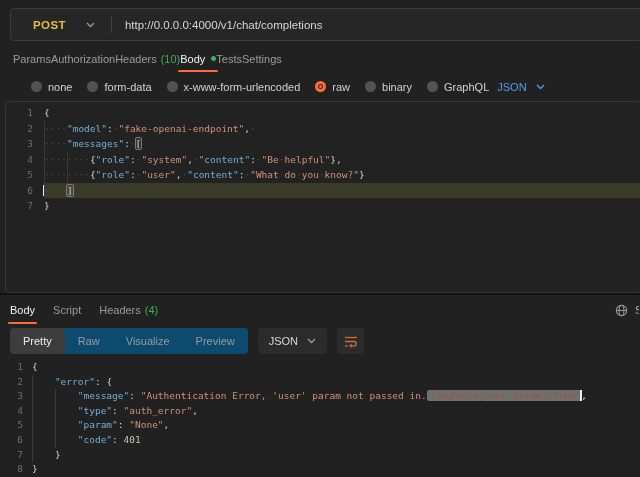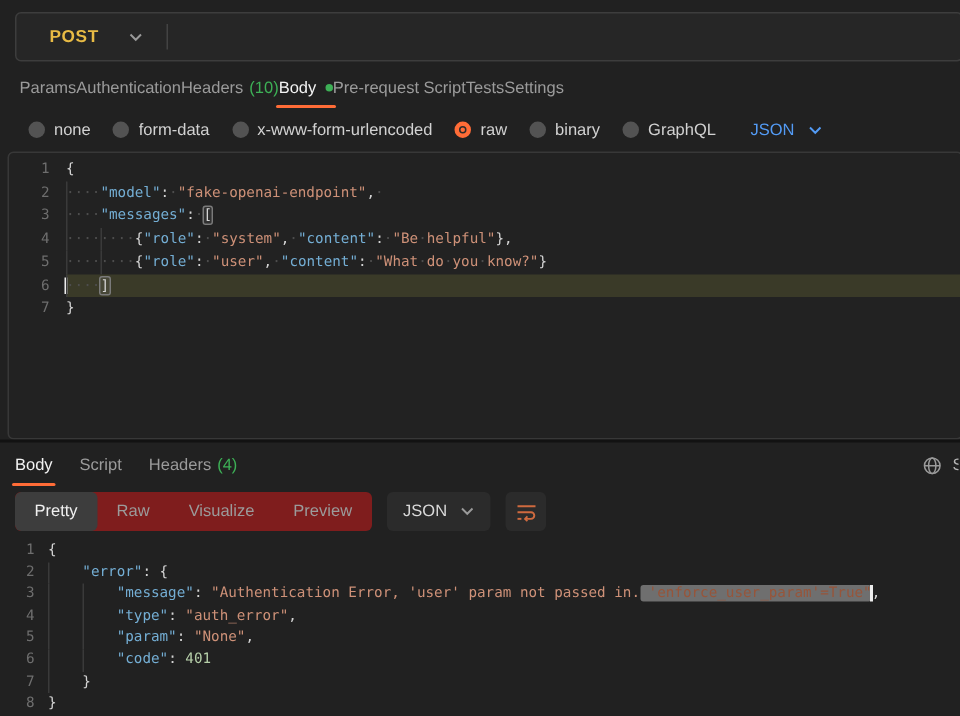--- a/index.html
+++ b/index.html
@@ -19,22 +19,22 @@
   
   .req-tabs{position:absolute;top:45px;left:0;right:0;height:27px;display:flex;align-items:center;
             padding-left:13px;font-size:11px}
   .tab{position:relative;height:100%;display:flex;align-items:center;color:#9b9b9b;cursor:pointer;white-space:nowrap}
   .tab.active .tab-label{color:#f3f3f3}
   .tab-count{color:#3db056;margin-left:4px}
   .tab-dot{width:5px;height:5px;border-radius:50%;background:#3db056;margin-left:6px}
   .tab-underline{position:absolute;bottom:0;left:-2px;right:-2px;height:2px;background:#ff6c37;border-radius:1px}
 
   
-  .radios{position:absolute;top:73px;left:0;right:0;height:27px;display:flex;
-          padding-left:19px;gap:15px;font-size:11px}
+  .radios{position:absolute;top:73px;left:12px;right:0;height:27px;display:flex;
+          padding-left:19px;font-size:11px}
   .radio{display:flex;align-items:center;gap:6px;cursor:pointer}
   .rdot{width:11px;height:11px;border-radius:50%;background:#535353;flex:none;position:relative}
   .rdot.sel{background:#2b2b2b;border:3px solid #ff6c37}
   .rdot.sel::after{content:"";position:absolute;left:50%;top:50%;width:3px;height:3px;margin:-1.5px 0 0 -1.5px;
                    border-radius:50%;background:#ff6c37}
   .rlabel{color:#d2d2d2}
   .lang-select{display:flex;align-items:center;gap:9px;color:#539bf5;cursor:pointer;margin-left:8px;font-size:11px}
 
   
   .editor{font-family:"DejaVu Sans Mono",monospace;font-size:9.5px;cursor:text}
@@ -61,61 +61,59 @@
 
   
   .divider{position:absolute;top:293px;left:0;right:0;height:2px;background:#121212}
   .resp-tabs{position:absolute;top:296px;left:0;right:0;height:28px;display:flex;align-items:center;
              padding-left:10px;gap:18px;font-size:11px}
   .resp-right{position:absolute;right:0;top:0;height:100%;display:flex;align-items:center;gap:7px;padding-right:1px}
   .meta-partial{display:inline-block;width:4px;overflow:hidden;color:#b5b5b5;font-size:11px}
   .globe-btn{display:flex;align-items:center;cursor:pointer;color:#9a9a9a}
 
   .resp-toolbar{position:absolute;top:328px;left:10px;height:26px;display:flex;gap:10px;font-size:11px}
-  .segmented{display:flex;background:#7f1d1d;border-radius:4px;overflow:hidden}
+  .segmented{display:flex;background:#0c4a6e;border-radius:4px;overflow:hidden}
   .seg-btn{padding:0 13px;display:flex;align-items:center;color:#9b9b9b;cursor:pointer}
   .seg-btn.active{background:#3d3d3d;color:#f0f0f0;border-radius:4px}
   .lang2{display:flex;align-items:center;gap:9px;background:#2b2b2b;border-radius:4px;padding:0 11px;
          color:#dadada;cursor:pointer}
   .wrap-btn{width:27px;background:#2b2b2b;border-radius:4px;display:flex;align-items:center;
             justify-content:center;cursor:pointer;color:#cf6a3f}
 </style>
 </head>
 <body>
 
 <div class="app">
 
   <div class="urlbar">
     <div class="method">
       <span class="method-label">POST</span>
       <svg class="chev" width="9" height="6" viewBox="0 0 9 6">
           <polyline points="1,1 4.5,4.5 8,1" fill="none" stroke="currentColor" stroke-width="1.3"></polyline>
         </svg>
     </div>
     <div class="vdiv"></div>
+    <div class="url">http://0.0.0.0:4000/v1/chat/completions</div>
   </div>
 
   <div class="req-tabs" id="request-tabs">
       <div class="tab">
         <span class="tab-label">Params</span>
       </div>
       <div class="tab">
-        <span class="tab-label">Authentication</span>
+        <span class="tab-label">Authorization</span>
       </div>
       <div class="tab">
         <span class="tab-label">Headers</span>
         <span class="tab-count">(10)</span>
       </div>
       <div class="tab active">
         <span class="tab-label">Body</span>
         <span class="tab-dot"></span>
         <span class="tab-underline"></span>
-      </div>
-      <div class="tab">
-        <span class="tab-label">Pre-request Script</span>
       </div>
       <div class="tab">
         <span class="tab-label">Tests</span>
       </div>
       <div class="tab">
         <span class="tab-label">Settings</span>
       </div>
     </div>
 
   <div class="radios">

